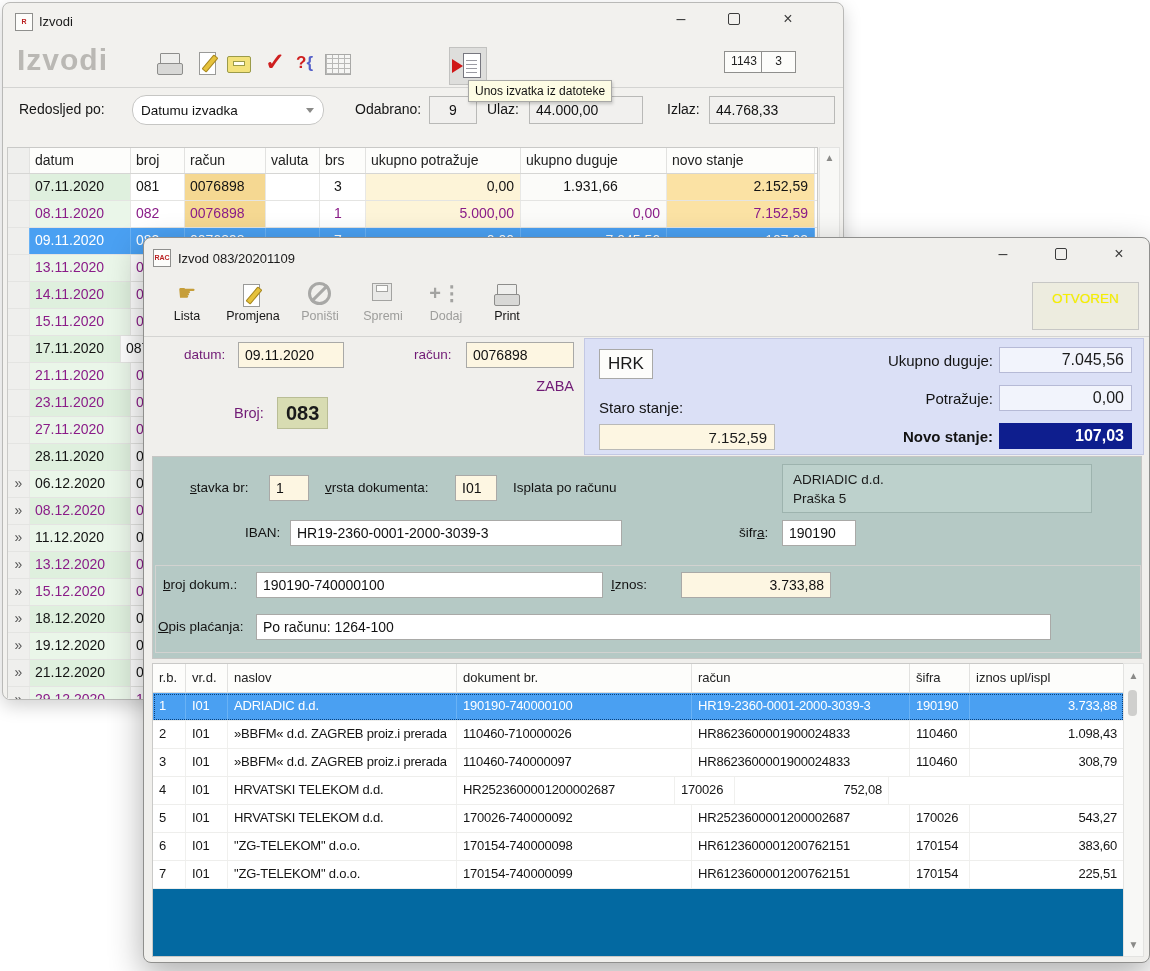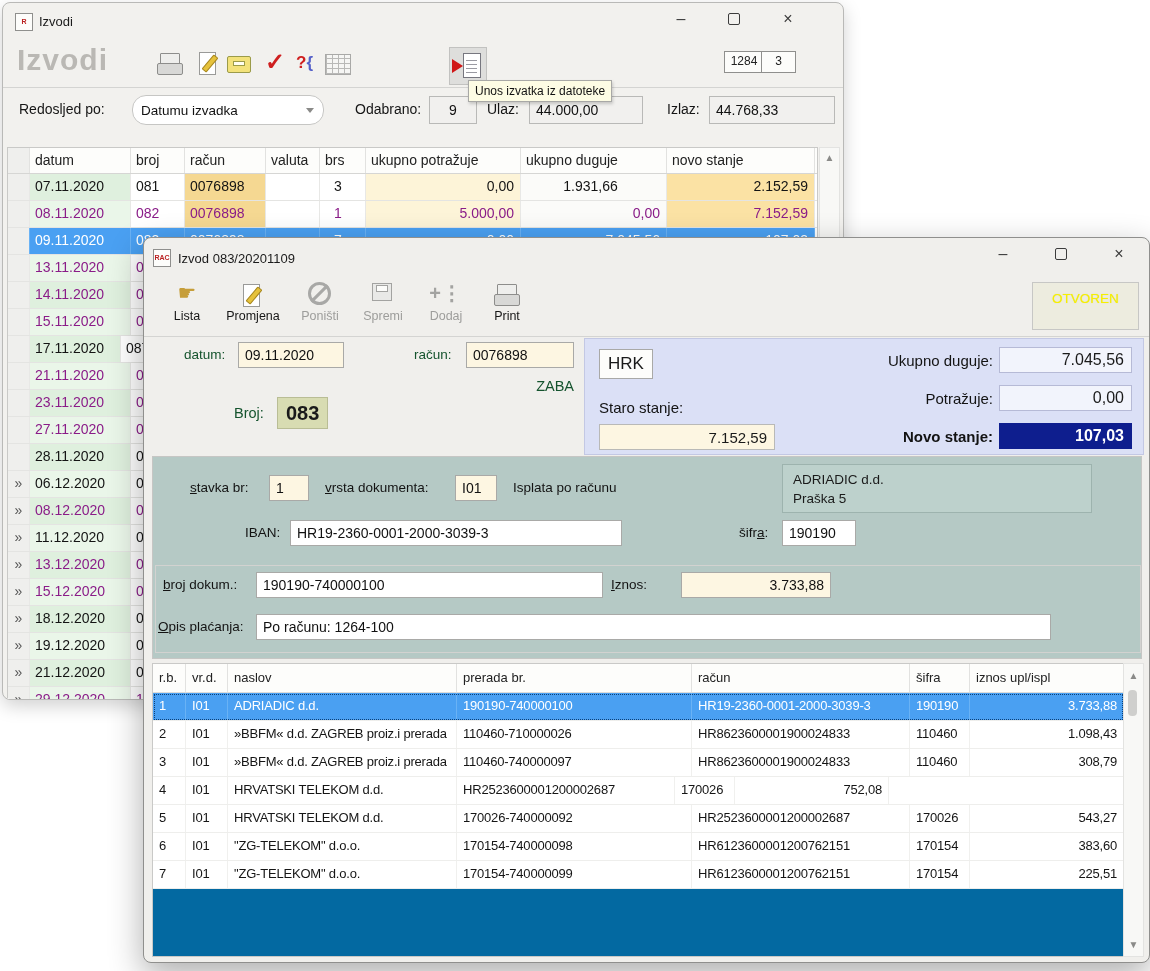--- a/index.html
+++ b/index.html
@@ -94,21 +94,21 @@
   .i-circle::after{content:"";position:absolute;left:7px;top:-3px;width:3px;height:23px;
       background:#a8a8a6;transform:rotate(45deg);}
   .i-save::before{content:"";position:absolute;left:16px;top:3px;width:18px;height:16px;
       background:#e9e9e7;border:1px solid #a3a3a1;}
   .i-save::after{content:"";position:absolute;left:20px;top:5px;width:10px;height:5px;background:#fcfcfa;
       border:1px solid #a3a3a1;}
   .i-add{font-size:20px;line-height:26px;color:#a3a3a1;font-weight:bold;letter-spacing:1px;}
   #status-box{left:888px;top:44px;width:107px;height:48px;border:1px solid #c7c7c5;background:#edecdf;
       text-align:center;font-size:13.5px;color:#f6f000;padding-top:8px;box-sizing:border-box;
       text-shadow:0 0 1px rgba(200,190,0,.4);}
-  .lab{position:absolute;font-size:13.5px;color:#14532d;white-space:nowrap;}
+  .lab{position:absolute;font-size:13.5px;color:#701a75;white-space:nowrap;}
   .inp{position:absolute;border:1px solid #a9a9a7;background:#fff;font-size:14px;color:#111;
       display:flex;align-items:center;padding:0 6px;box-sizing:border-box;white-space:nowrap;overflow:hidden;}
   .cream{background:#fdf6e2;}
   .inp.right{justify-content:flex-end;}
   #broj-box{background:#d8dcb2;border:1px solid #b9bd95;font-size:20px;font-weight:bold;
       padding:0 8px;display:flex;align-items:center;}
   #bluepanel{left:440px;top:100px;width:558px;height:115px;background:#dbe0f6;border:1px solid #c3c8e4;}
   .bp-lab{position:absolute;font-size:15px;color:#131313;text-align:right;white-space:nowrap;}
   .bp-field{position:absolute;height:26px;border:1px solid #b6bad6;background:#f2f4fc;font-size:16px;
       display:flex;align-items:center;justify-content:flex-end;padding:0 7px;box-sizing:border-box;}
@@ -157,21 +157,21 @@
   <span class="ti i-drawer" style="left:222px;top:47px;"></span>
   <span class="ti i-check" style="left:258px;top:46px;">✓</span>
   <span class="ti i-params" style="left:293px;top:47px;"><span class="q">?</span><span class="br">{</span></span>
   <span class="ti i-grid" style="left:322px;top:51px;"></span>
 
   <span id="import-btn" class="abs">
     <span class="pg"></span>
     <span class="ar"></span>
   </span>
 
-  <span class="cntbox" style="left:721px;top:48px;width:38px;">1284</span>
+  <span class="cntbox" style="left:721px;top:48px;width:38px;">1143</span>
   <span class="cntbox" style="left:758px;top:48px;width:33px;">3</span>
 
   <div class="sep" style="left:0;top:84px;width:840px;"></div>
 
   <span class="flabel" style="left:16px;top:98px;">Redosljed po:</span>
   <div class="select" style="left:129px;top:92px;width:182px;">
     <span>Datumu izvadka</span>
     <span class="caret"></span>
   </div>
   <span class="flabel" style="left:352px;top:98px;">Odabrano:</span>
@@ -509,21 +509,21 @@
       <span class="teal-lab" style="left:2px;top:53px;"><u>O</u><span>pis plaćanja:</span></span>
       <div class="inp" style="left:100px;top:48px;width:795px;height:26px;">Po računu: 1264-100</div>
     </div>
   </div>
 
   <div id="ftable" class="abs">
     <div class="fhead" id="ftable-head">
         <div class="cell" style="width: 33px;">r.b.</div>
         <div class="cell" style="width: 42px;">vr.d.</div>
         <div class="cell" style="width: 229px;">naslov</div>
-        <div class="cell" style="width: 235px;">prerada br.</div>
+        <div class="cell" style="width: 235px;">dokument br.</div>
         <div class="cell" style="width: 218px;">račun</div>
         <div class="cell" style="width: 60px;">šifra</div>
         <div class="cell" style="width: 154px;">iznos upl/ispl</div>
       </div>
     <div id="ftable-body">
         <div class="frow sel">
           <div class="cell" style="width: 33px;">1</div>
           <div class="cell" style="width: 42px;">I01</div>
           <div class="cell" style="width: 229px;">ADRIADIC d.d.</div>
           <div class="cell" style="width: 235px;">190190-740000100</div>

